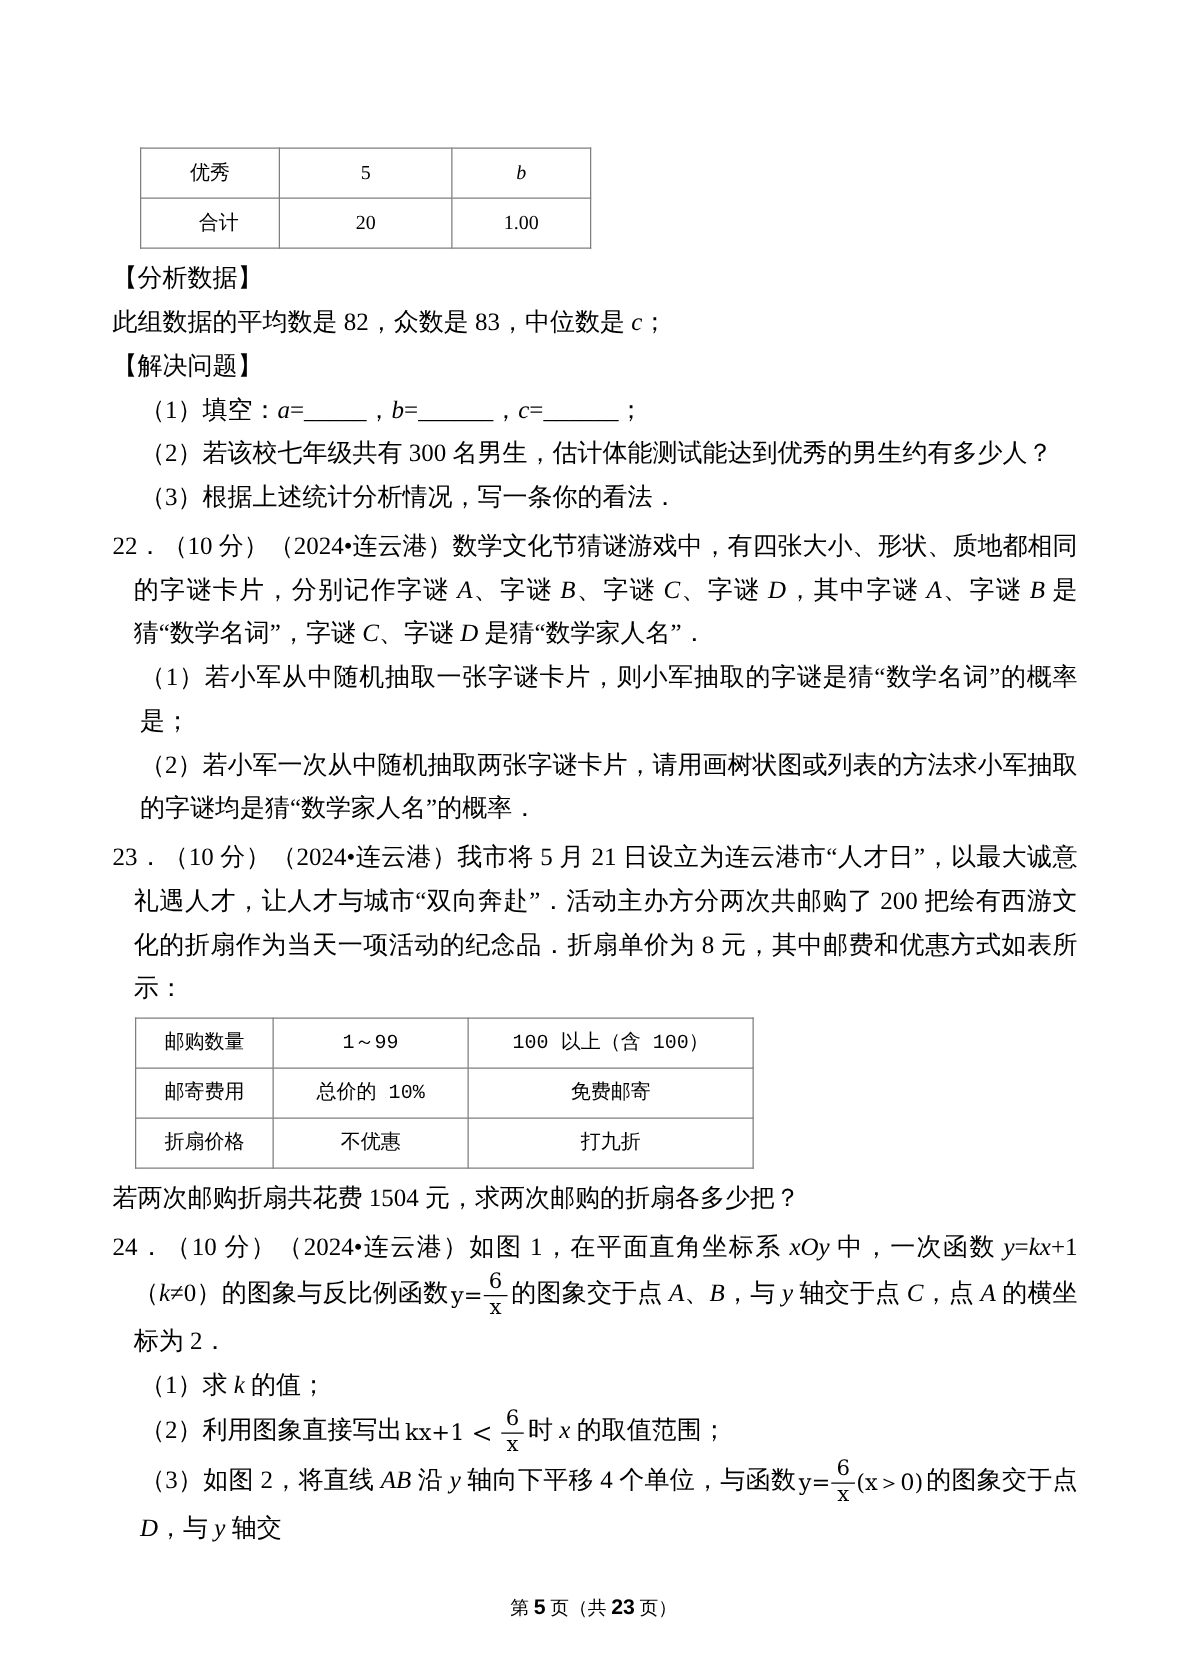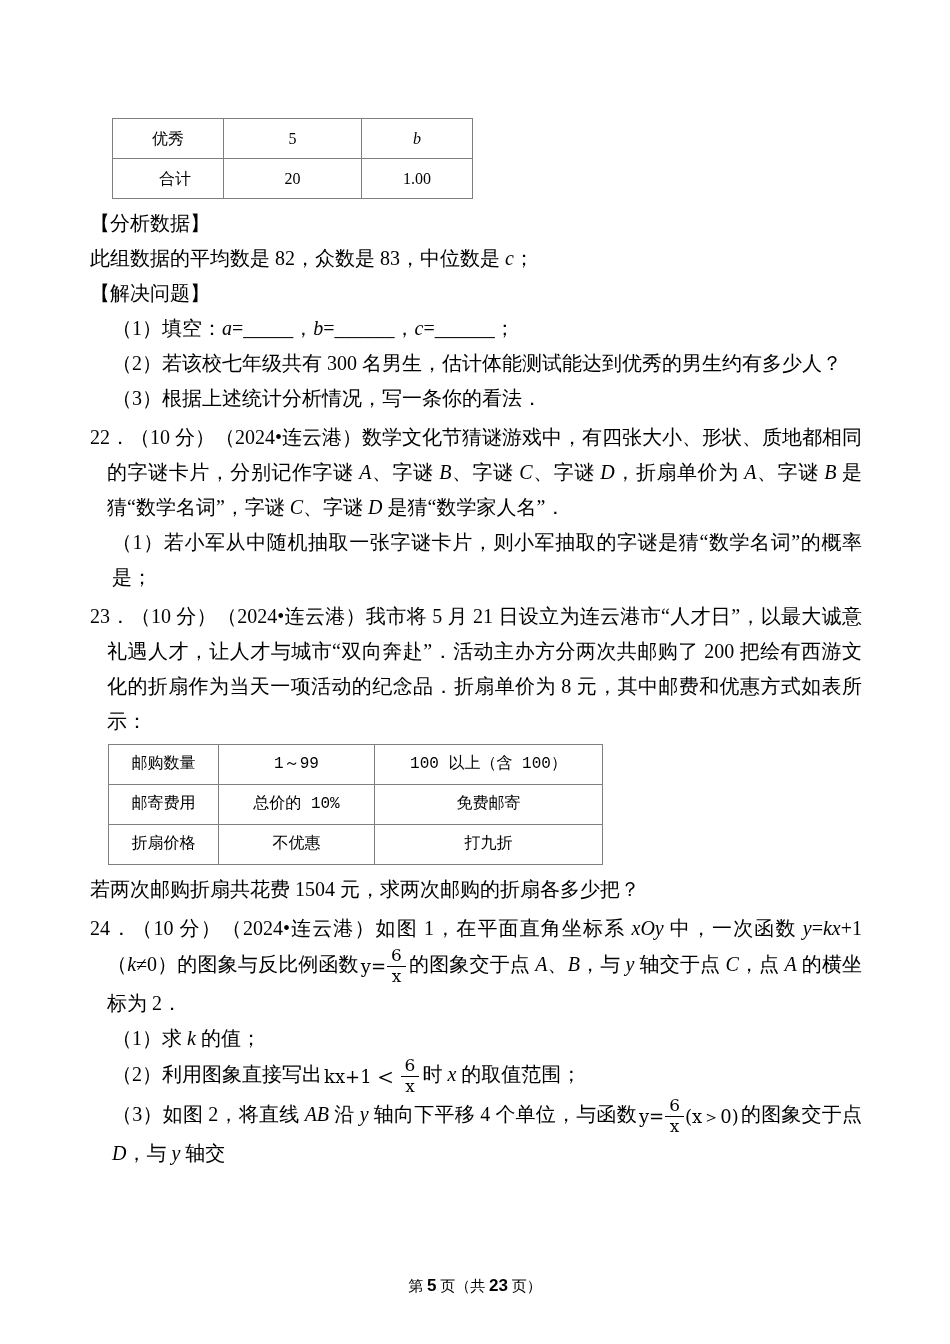--- a/index.html
+++ b/index.html
@@ -99,22 +99,23 @@
           <td style="width: 98px;"><span>1.00</span></td>
         </tr>
       </tbody>
     </table>
     <p class="ind"><span>【分析数据】</span></p>
     <p class="ind"><span>此组数据的平均数是 82，众数是 83，中位数是 </span><i>c</i><span>；</span></p>
     <p class="ind"><span>【解决问题】</span></p>
     <p class="sub"><span>（1）填空：</span><i>a</i><span>=_____，</span><i>b</i><span>=______，</span><i>c</i><span>=______；</span></p>
     <p class="sub"><span>（2）若该校七年级共有 300 名男生，估计体能测试能达到优秀的男生约有多少人？</span></p>
     <p class="sub"><span>（3）根据上述统计分析情况，写一条你的看法．</span></p>
-    <p class="q"><span>22．（10 分）（2024•连云港）数学文化节猜谜游戏中，有四张大小、形状、质地都相同的字谜卡片，分别记作字谜 </span><i>A</i><span>、字谜 </span><i>B</i><span>、字谜 </span><i>C</i><span>、字谜 </span><i>D</i><span>，折扇单价为 </span><i>A</i><span>、字谜 </span><i>B</i><span> 是猜“数学名词”，字谜 </span><i>C</i><span>、字谜 </span><i>D</i><span> 是猜“数学家人名”．</span></p>
+    <p class="q"><span>22．（10 分）（2024•连云港）数学文化节猜谜游戏中，有四张大小、形状、质地都相同的字谜卡片，分别记作字谜 </span><i>A</i><span>、字谜 </span><i>B</i><span>、字谜 </span><i>C</i><span>、字谜 </span><i>D</i><span>，其中字谜 </span><i>A</i><span>、字谜 </span><i>B</i><span> 是猜“数学名词”，字谜 </span><i>C</i><span>、字谜 </span><i>D</i><span> 是猜“数学家人名”．</span></p>
     <p class="sub"><span>（1）若小军从中随机抽取一张字谜卡片，则小军抽取的字谜是猜“数学名词”的概率是；</span></p>
+    <p class="sub"><span>（2）若小军一次从中随机抽取两张字谜卡片，请用画树状图或列表的方法求小军抽取的字谜均是猜“数学家人名”的概率．</span></p>
     <p class="q"><span>23．（10 分）（2024•连云港）我市将 5 月 21 日设立为连云港市“人才日”，以最大诚意礼遇人才，让人才与城市“双向奔赴”．活动主办方分两次共邮购了 200 把绘有西游文化的折扇作为当天一项活动的纪念品．折扇单价为 8 元，其中邮费和优惠方式如表所示：</span></p>
     <table class="tbl tbl2">
       <tbody>
         <tr>
           <td style="width: 97px;"><span>邮购数量</span></td>
           <td style="width: 143px;"><span>1～99</span></td>
           <td style="width: 215px;"><span>100 以上（含 100）</span></td>
         </tr>
         <tr>
           <td style="width: 97px;"><span>邮寄费用</span></td>

